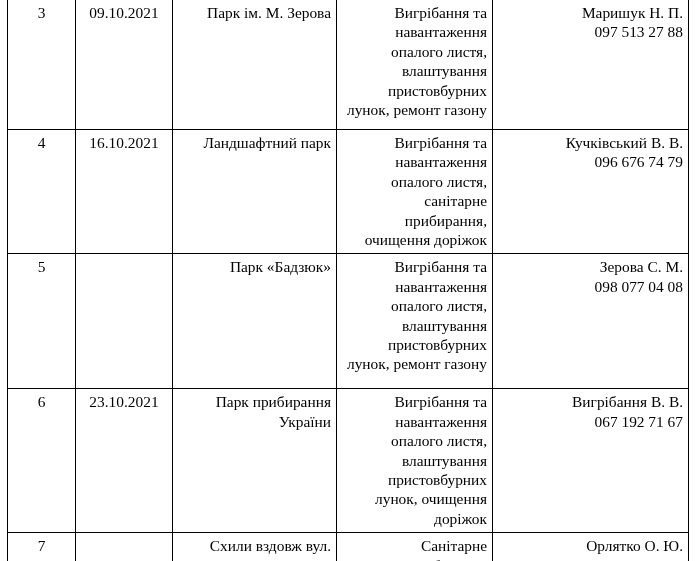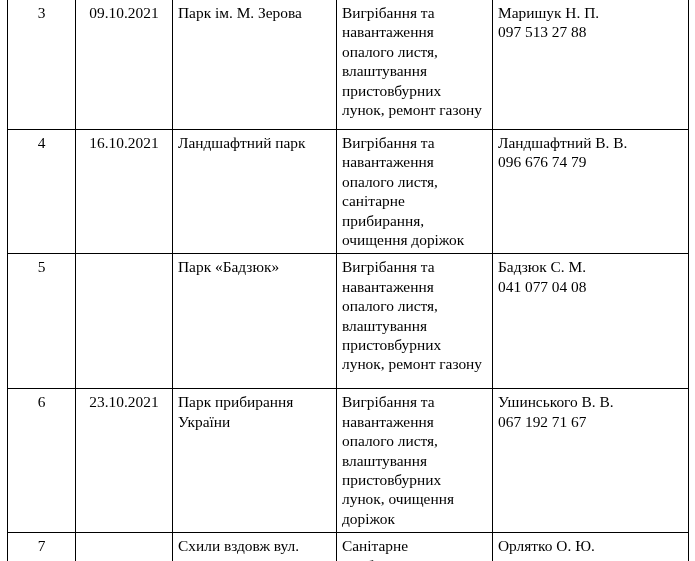--- a/index.html
+++ b/index.html
@@ -51,21 +51,21 @@
   col.c-num  { width: 68px; }
   col.c-date { width: 97px; }
   col.c-loc  { width: 164px; }
   col.c-task { width: 156px; }
   col.c-exec { width: 196px; }
 
   td.num, td.date {
     text-align: center;
   }
   td.loc, td.task, td.exec {
-    text-align: left;
+    text-align: right;
   }
 
   .cell-line { display: block; font-family: Liberation Serif, serif; }
   .cell-line:empty { display: none; }
 
   
   tr.r3 td { height: 122px; }
   tr.r4 td { height: 110px; }
   tr.r5 td { height: 127px; }
   tr.r6 td { height: 129px; }
@@ -97,43 +97,43 @@
             <span class="cell-line">097 513 27 88</span>
           </td>
         </tr>
 
         <tr class="r4">
           <td class="num"><span>4</span></td>
           <td class="date"><span>16.10.2021</span></td>
           <td class="loc"><span>Ландшафтний парк</span></td>
           <td class="task"><span>Вигрібання та навантаження опалого листя, санітарне прибирання, очищення доріжок</span></td>
           <td class="exec">
-            <span class="cell-line">Ландшафтний В. В.</span>
+            <span class="cell-line">Кучківський В. В.</span>
             <span class="cell-line">096 676 74 79</span>
           </td>
         </tr>
 
         <tr class="r5">
           <td class="num"><span>5</span></td>
           <td class="date"><span></span></td>
           <td class="loc"><span>Парк «Бадзюк»</span></td>
           <td class="task"><span>Вигрібання та навантаження опалого листя, влаштування пристовбурних лунок, ремонт газону</span></td>
           <td class="exec">
-            <span class="cell-line">Бадзюк С. М.</span>
-            <span class="cell-line">041 077 04 08</span>
+            <span class="cell-line">Зерова С. М.</span>
+            <span class="cell-line">098 077 04 08</span>
           </td>
         </tr>
 
         <tr class="r6">
           <td class="num"><span>6</span></td>
           <td class="date"><span>23.10.2021</span></td>
           <td class="loc"><span>Парк прибирання України</span></td>
           <td class="task"><span>Вигрібання та навантаження опалого листя, влаштування пристовбурних лунок, очищення доріжок</span></td>
           <td class="exec">
-            <span class="cell-line">Ушинського В. В.</span>
+            <span class="cell-line">Вигрібання В. В.</span>
             <span class="cell-line">067 192 71 67</span>
           </td>
         </tr>
 
         <tr class="r7">
           <td class="num"><span>7</span></td>
           <td class="date"><span></span></td>
           <td class="loc"><span>Схили вздовж вул. Ушинського</span></td>
           <td class="task"><span>Санітарне прибирання</span></td>
           <td class="exec">

